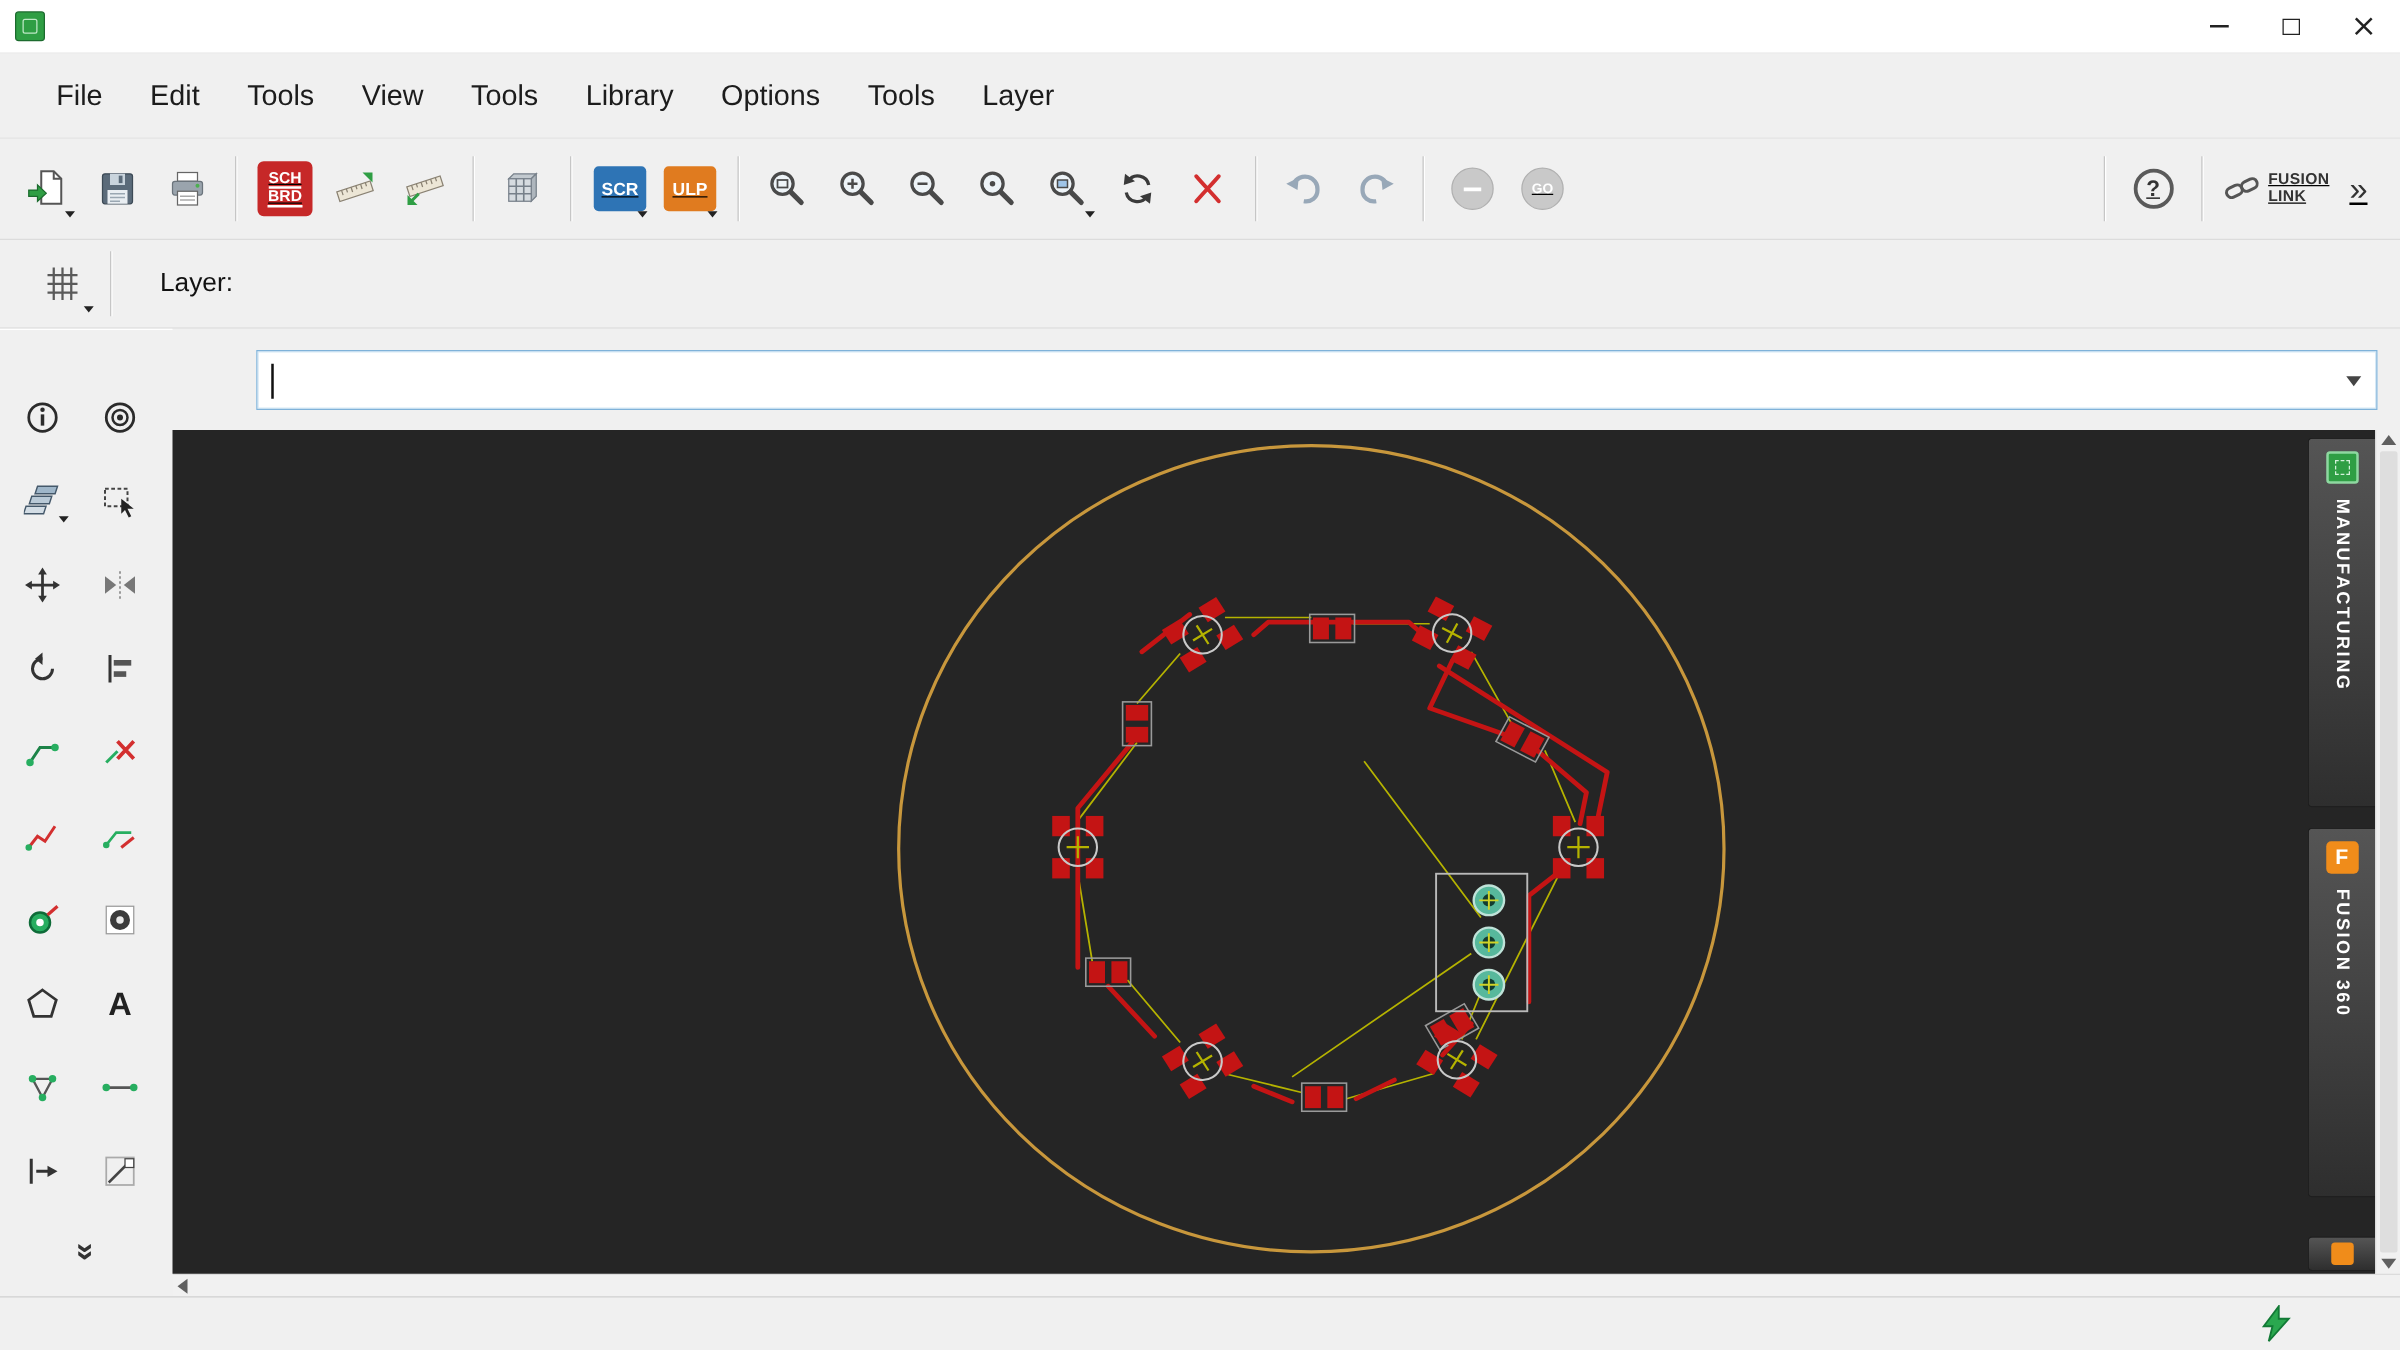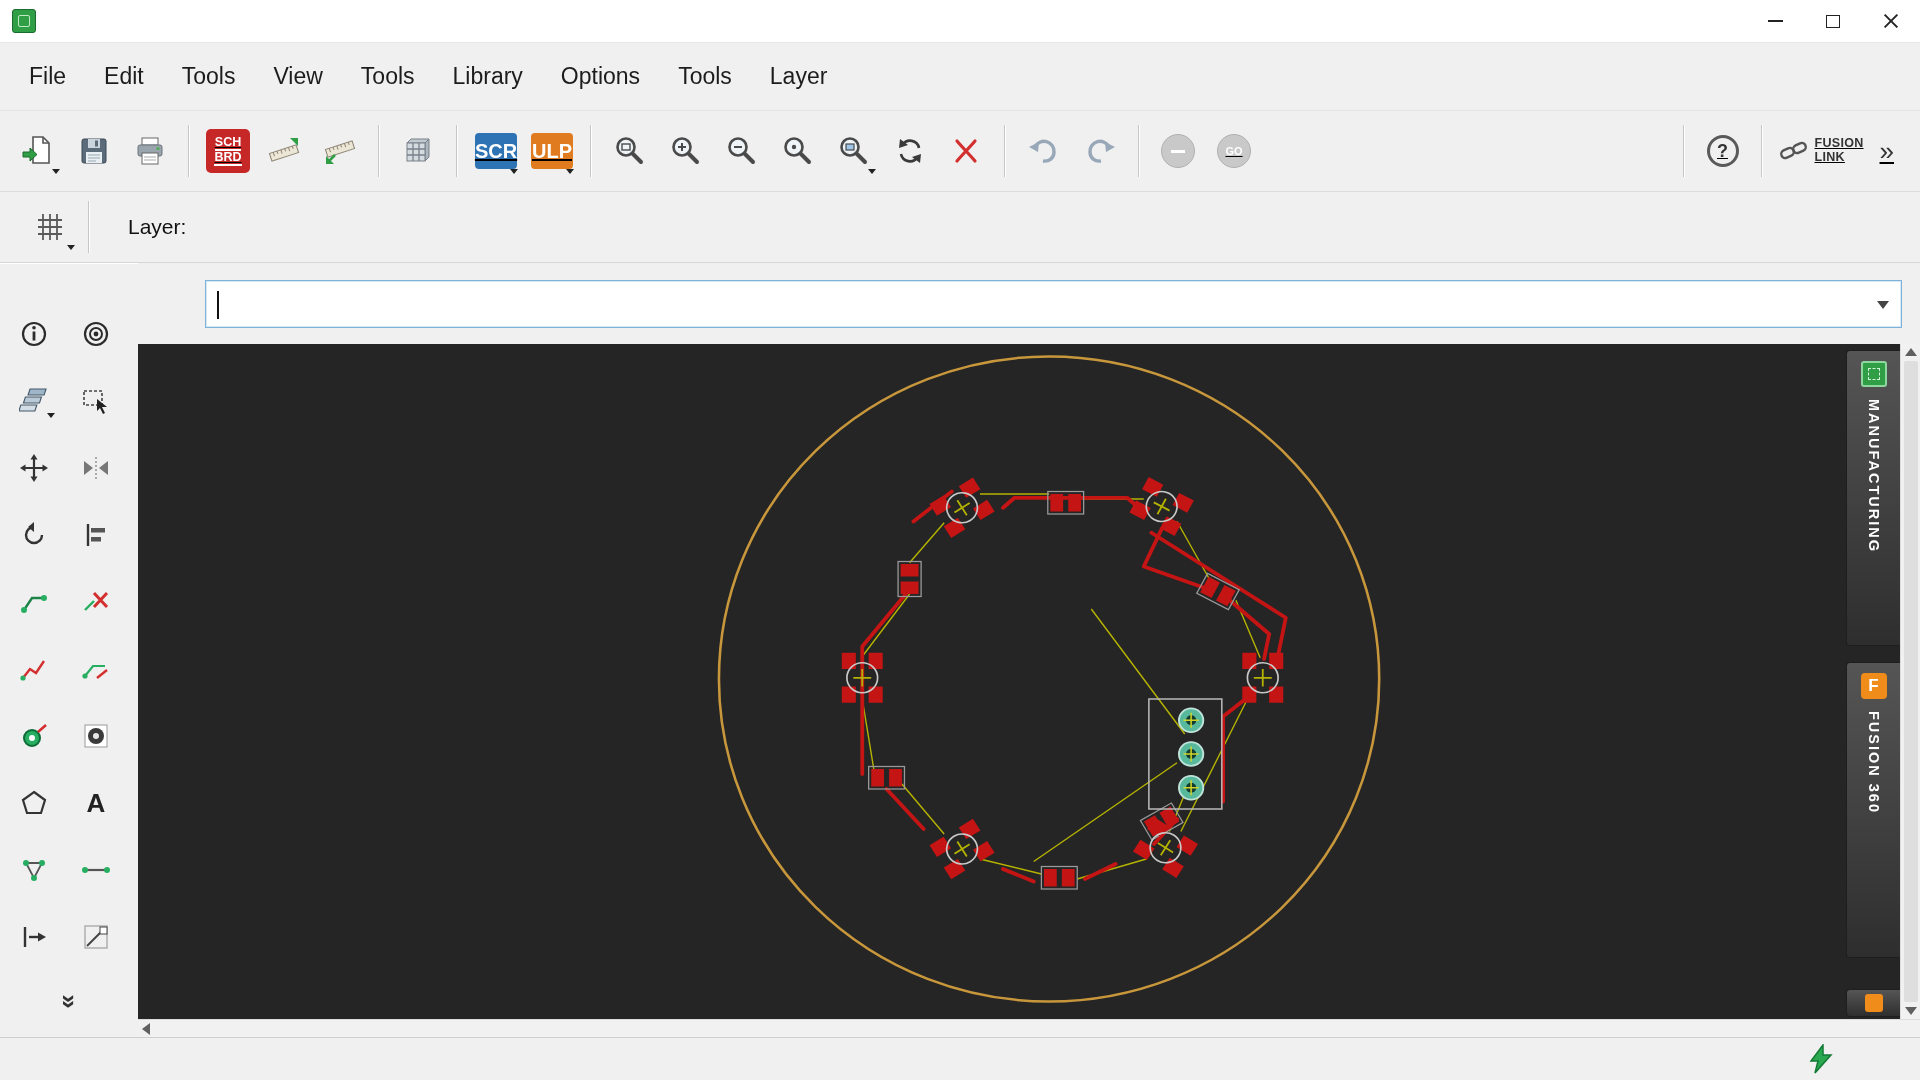--- a/index.html
+++ b/index.html
@@ -14,31 +14,31 @@
   .win-controls { margin-left:auto; display:flex; height:100%; }
   .win-btn { width:58px; height:100%; display:flex; align-items:center; justify-content:center; }
   .min-glyph { width:15px; border-top:2px solid #222; }
   .max-glyph { width:14px; height:13px; border:1.5px solid #222; }
   .close-glyph { position:relative; width:18px; height:18px; }
   .close-glyph::before,.close-glyph::after { content:""; position:absolute; left:8px; top:0; width:2px; height:18px; background:#222; }
   .close-glyph::before { transform:rotate(45deg); }
   .close-glyph::after { transform:rotate(-45deg); }
 
   
-  .menubar { height:67px; background:#f0f0f0; display:flex; align-items:center; padding-left:10px; }
+  .menubar { height:67px; background:#f0f0f0; display:flex; align-items:center; padding-left:26px; }
   .menu-item { font-size:23px; color:#1c1c1c; padding:10px 19px; cursor:default; }
 
   
   .toolbar { height:82px; background:#f0f0f0; display:flex; align-items:center; padding:0 10px; border-top:1px solid #e3e3e3; border-bottom:1px solid #dcdcdc;text-decoration:underline; }
   .tbtn { width:50px; height:52px; display:flex; align-items:center; justify-content:center; position:relative; margin:0 3px; }
   .tsep { height:52px; border-left:1px solid #c6c6c6; border-right:1px solid #ffffff; margin:0 10px; }
   .dd { position:absolute; right:3px; bottom:3px; width:0; height:0; border-left:4px solid transparent; border-right:4px solid transparent; border-top:5px solid #222; }
   .schbrd { width:44px; height:44px; background:#c62828; border-radius:5px; color:#fff; font-weight:bold; font-size:12.5px; display:flex; flex-direction:column; align-items:center; justify-content:center; line-height:1.05; }
   .schbrd span { border-bottom:2px solid #fff; }
-  .chipbtn { width:42px; height:36px; border-radius:4px; color:#fff; font-weight:bold; font-size:20px; display:flex; align-items:center; justify-content:center; }
+  .chipbtn { width:42px; height:36px; border-radius:4px; color:#fff; font-weight:bold; font-size:14px; display:flex; align-items:center; justify-content:center; }
   .scr { background:#2e74b5; } .ulp { background:#e07b1f; }
   .circle-btn { width:34px; height:34px; border-radius:50%; background:#c9c9c9; border:1px solid #b0b0b0; display:flex; align-items:center; justify-content:center; color:#fff; font-weight:bold; font-size:11px; }
   .stop-bar { width:14px; height:3px; background:#fff; }
   .help-circle { width:32px; height:32px; border-radius:50%; border:3px solid #5a5a5a; color:#333; font-size:18px; font-weight:bold; display:flex; align-items:center; justify-content:center; }
   .tb-right { margin-left:auto; display:flex; align-items:center; }
   .design-link { display:flex; align-items:center; margin:0 6px; }
   .dl-text { font-size:12.5px; font-weight:bold; color:#333; line-height:1.1; margin-left:6px; letter-spacing:0.3px; }
   .overflow { font-size:26px; color:#333; margin:0 16px 0 10px; }
 
   

